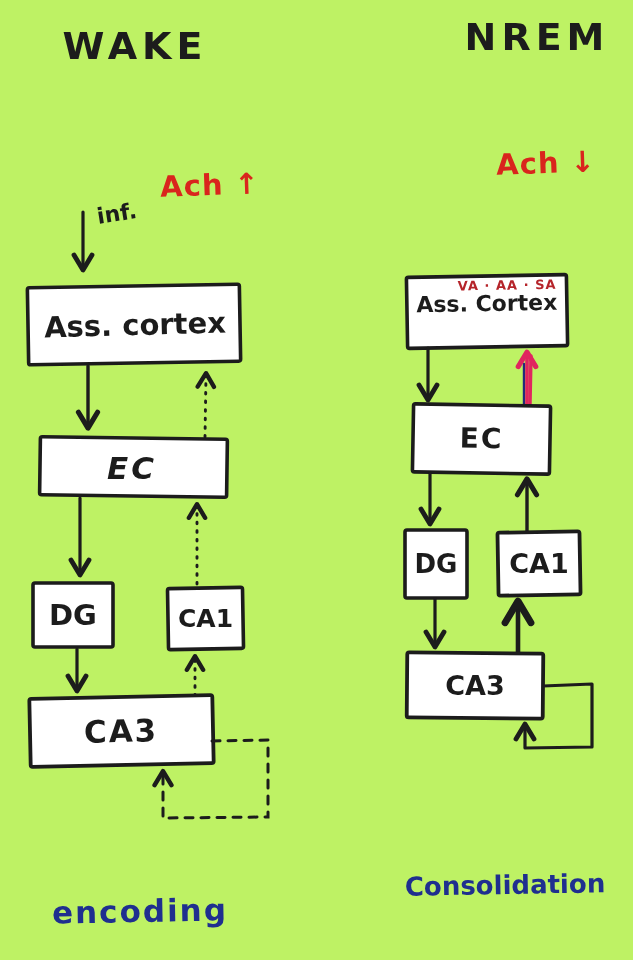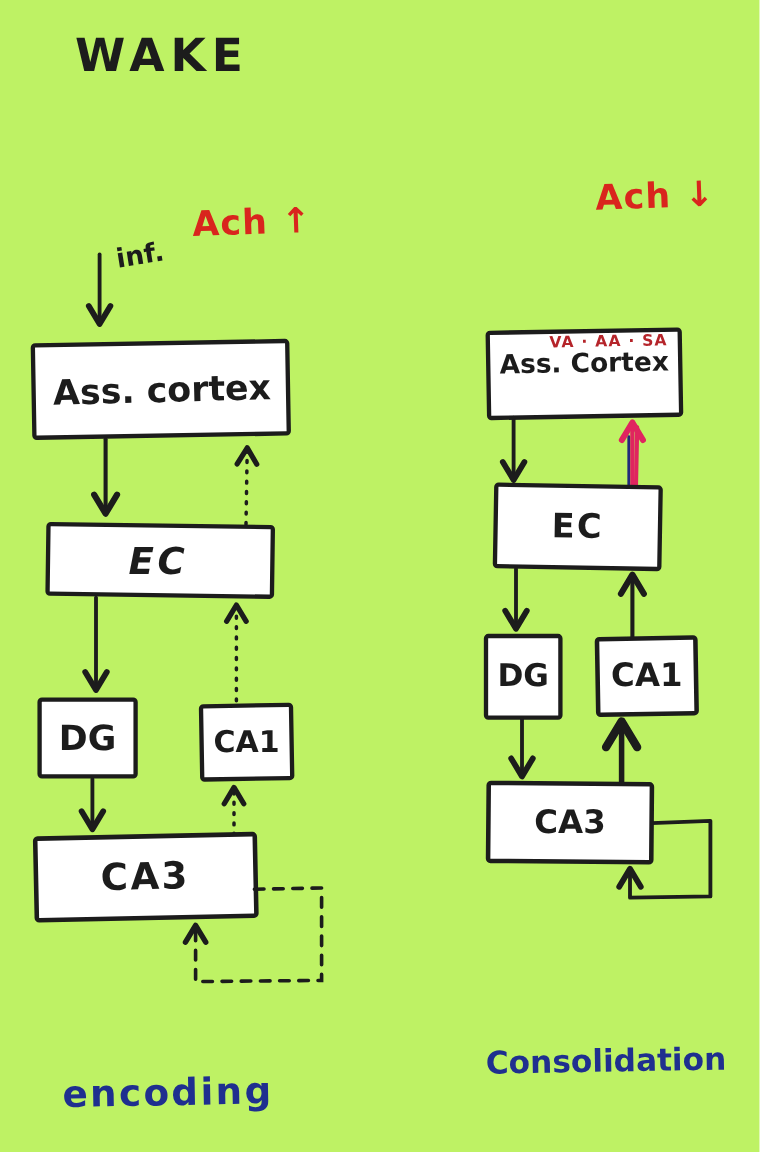--- a/index.html
+++ b/index.html
@@ -80,20 +80,21 @@
     <line x1="435" y1="599" x2="435" y2="645" stroke="#1c1c1c" stroke-width="3.2" stroke-linecap="round" marker-end="url(#chev)"></line>
 
     <line x1="518" y1="652" x2="518" y2="604" stroke="#1c1c1c" stroke-width="4.6" stroke-linecap="round" marker-end="url(#chev)"></line>
 
     <path d="M 543,686 L 592,684 L 592,747 L 525,748 L 525,726" fill="none" stroke="#1c1c1c" stroke-width="3.2" stroke-linecap="round" stroke-linejoin="round" marker-end="url(#chev)"></path>
 
     <rect x="407" y="653" width="136" height="65" fill="#fff" stroke="#1c1c1c" stroke-width="3.8" rx="2" transform="rotate(0.5 475 685)"></rect>
   </svg>
 
   <div class="lbl title" style="left:84px;top:22px;width:102px;height:48px;">WAKE</div>
+  <div class="lbl title" style="left:474px;top:12px;width:126px;height:50px;">NREM</div>
 
   <div class="lbl ach" style="left:165px;top:166px;width:90px;height:38px;transform:rotate(-2deg);">Ach ↑</div>
   <div class="lbl ach" style="left:500px;top:144px;width:92px;height:38px;transform:rotate(-2deg);">Ach ↓</div>
 
   <div class="lbl inf" style="left:94px;top:199px;width:46px;height:30px;">inf.</div>
 
   <div class="lbl boxlbl" style="left:40px;top:290px;width:190px;height:70px;font-size:29px;transform:rotate(-1.5deg);">Ass. cortex</div>
   <div class="lbl boxlbl" style="left:52px;top:440px;width:160px;height:56px;font-size:31px;font-style:italic;letter-spacing:3px;">EC</div>
   <div class="lbl boxlbl" style="left:35px;top:585px;width:76px;height:60px;font-size:29px;">DG</div>
   <div class="lbl boxlbl" style="left:170px;top:590px;width:71px;height:57px;font-size:25px;">CA1</div>

